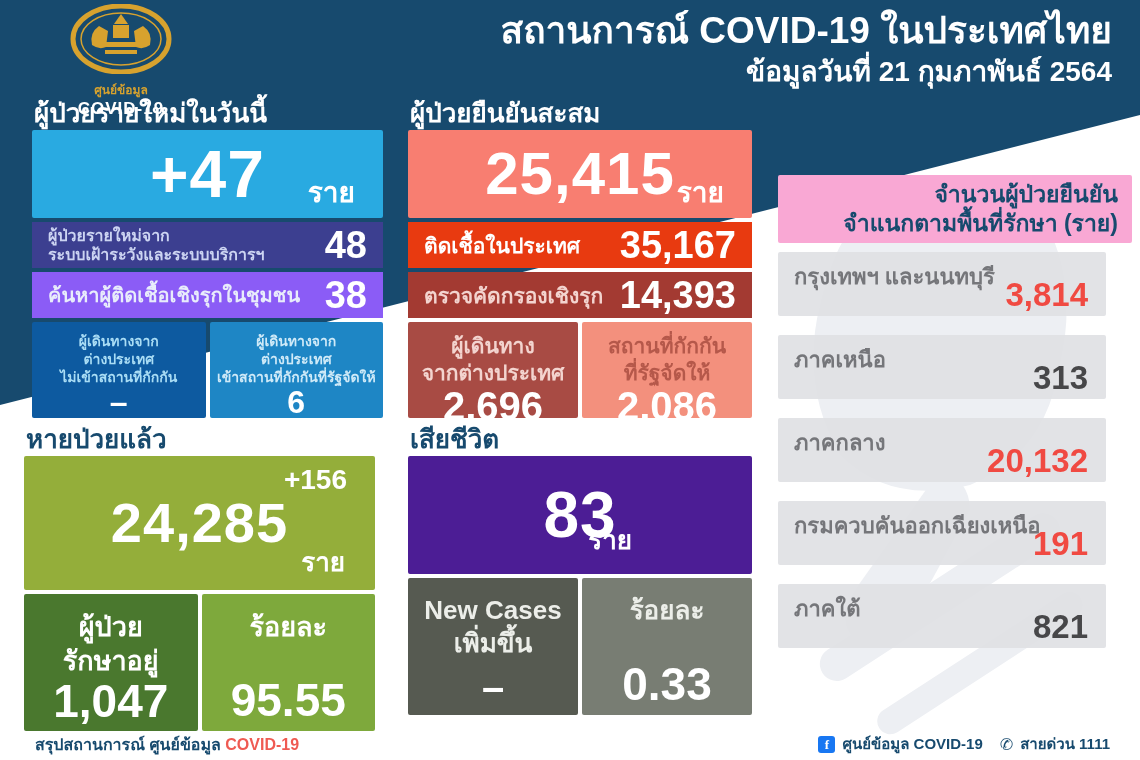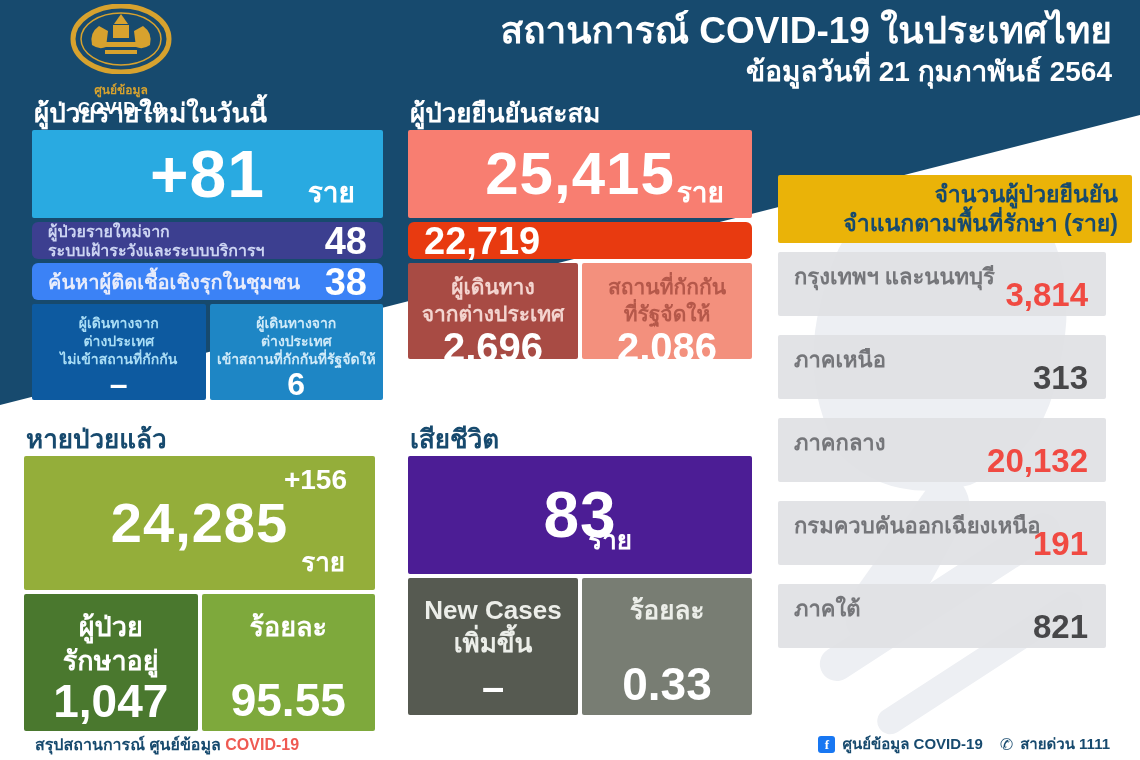--- a/index.html
+++ b/index.html
@@ -45,23 +45,23 @@
   .big-num { font-size: 66px; font-weight: 800; color: #ffffff; line-height: 1; letter-spacing: 1px; }
   .bb-salmon .big-num { font-size: 60px; }
   .bb-green  .big-num { font-size: 56px; text-align: right; }
   .bb-gray   .big-num { font-size: 64px; }
   .unit { position: absolute; right: 28px; bottom: 4px; font-size: 28px; font-weight: 800; color: #ffffff; }
   .bb-green .unit { right: 30px; bottom: 8px; font-size: 26px; }
   .bb-gray  .unit { right: 120px; bottom: 14px; font-size: 26px; }
   .delta { position: absolute; right: 28px; top: 8px; font-size: 28px; font-weight: 800; color: #ffffff; }
 
   .row { display: flex; align-items: center; justify-content: space-between;
-         margin-top: 4px; height: 37px; padding: 0 16px; border-radius: 6px; }
+         margin-top: 4px; height: 46px; padding: 0 16px; border-radius: 0; }
   .row-indigo1 { background: #3c3f90; }
-  .row-indigo2 { background: #3b82f6; gap: 24px; }
+  .row-indigo2 { background: #8b5cf6; gap: 24px; }
   .row-red     { background: #e83a10; }
   .row-brick   { background: #a33a32; }
   .row-label { font-weight: bold; white-space: pre-line; color: #ffffff; }
   .row-indigo1 .row-label { font-size: 16px; line-height: 19px; color: #ccd4f2; }
   .row-indigo2 .row-label { font-size: 20px; color: #e8ecfb; }
   .row-red   .row-label { font-size: 21px; }
   .row-brick .row-label { font-size: 21px; color: #f3d4cf; }
   .row-val { color: #ffffff; font-weight: 800; font-size: 38px; line-height: 1; }
 
   .duo { display: flex; gap: 4px; margin-top: 4px; }
@@ -89,21 +89,21 @@
   .db-dgreen .duo-val, .db-mgreen .duo-val { font-size: 46px; }
 
   .db-dgray { background: #565a51; } .db-mgray { background: #787d73; }
   .db-dgray .duo-label, .db-mgray .duo-label { font-size: 26px; line-height: 33px; color: #eceee9; }
   .db-dgray .duo-val { font-size: 40px; }
   .db-mgray .duo-val { font-size: 46px; }
 
   
   .region-header {
     position: absolute; left: 778px; top: 175px; width: 354px; height: 68px;
-    background: #eab308; color: #174a6e; border-radius: 2px;
+    background: #f9a8d4; color: #174a6e; border-radius: 2px;
     text-align: right; padding: 5px 14px 0 8px;
     font-size: 23px; font-weight: 800; line-height: 29px;
   }
   .region-row { position: absolute; left: 778px; width: 328px; height: 64px;
                 background: rgba(224,225,228,0.92); border-radius: 2px; }
   .region-label { position: absolute; top: 7px; left: 16px; font-size: 22px; font-weight: bold; color: #75767a; }
   .region-val { position: absolute; bottom: 5px; right: 18px; font-size: 33px; font-weight: 800; line-height: 1; }
   .vr { color: #f04a42; }
   .vd { color: #474749; }
 
@@ -151,21 +151,21 @@
   </div>
 
   <div class="header-text">
     <div class="title">สถานการณ์ COVID-19 ในประเทศไทย</div>
     <div class="subtitle">ข้อมูลวันที่ 21 กุมภาพันธ์ 2564</div>
   </div>
 
   <section class="col col-new">
     <div class="sec-title">ผู้ป่วยรายใหม่ในวันนี้</div>
     <div class="big-box bb-blue">
-      <div class="big-num">+81</div>
+      <div class="big-num">+47</div>
       <div class="unit">ราย</div>
     </div>
     <div class="row row-indigo1">
       <div class="row-label">ผู้ป่วยรายใหม่จาก
 ระบบเฝ้าระวังและระบบบริการฯ</div>
       <div class="row-val">48</div>
     </div>
     <div class="row row-indigo2">
       <div class="row-label">ค้นหาผู้ติดเชื้อเชิงรุกในชุมชน</div>
       <div class="row-val">38</div>
@@ -186,21 +186,26 @@
     </div>
   </section>
 
   <section class="col col-cum">
     <div class="sec-title">ผู้ป่วยยืนยันสะสม</div>
     <div class="big-box bb-salmon">
       <div class="big-num">25,415</div>
       <div class="unit">ราย</div>
     </div>
     <div class="row row-red">
-      <div class="row-val">22,719</div>
+      <div class="row-label">ติดเชื้อในประเทศ</div>
+      <div class="row-val">35,167</div>
+    </div>
+    <div class="row row-brick">
+      <div class="row-label">ตรวจคัดกรองเชิงรุก</div>
+      <div class="row-val">14,393</div>
     </div>
     <div class="duo duo-sm">
       <div class="duo-box db-maroon">
         <div class="duo-label">ผู้เดินทาง
 จากต่างประเทศ</div>
         <div class="duo-val">2,696</div>
       </div>
       <div class="duo-box db-pink">
         <div class="duo-label">สถานที่กักกัน
 ที่รัฐจัดให้</div>

